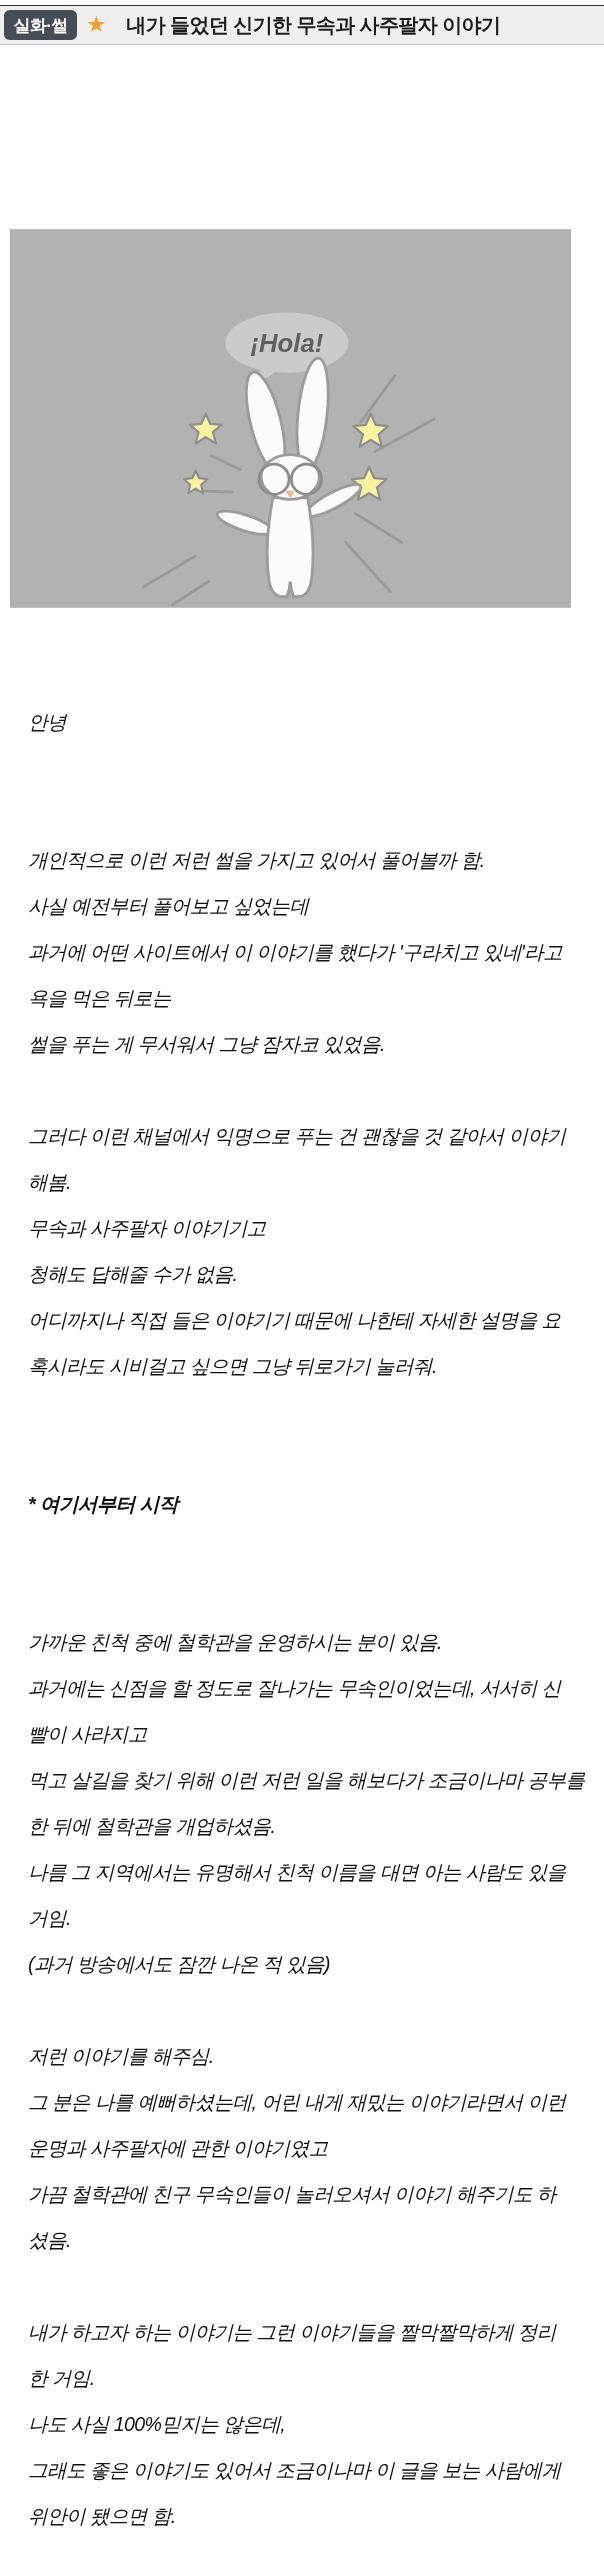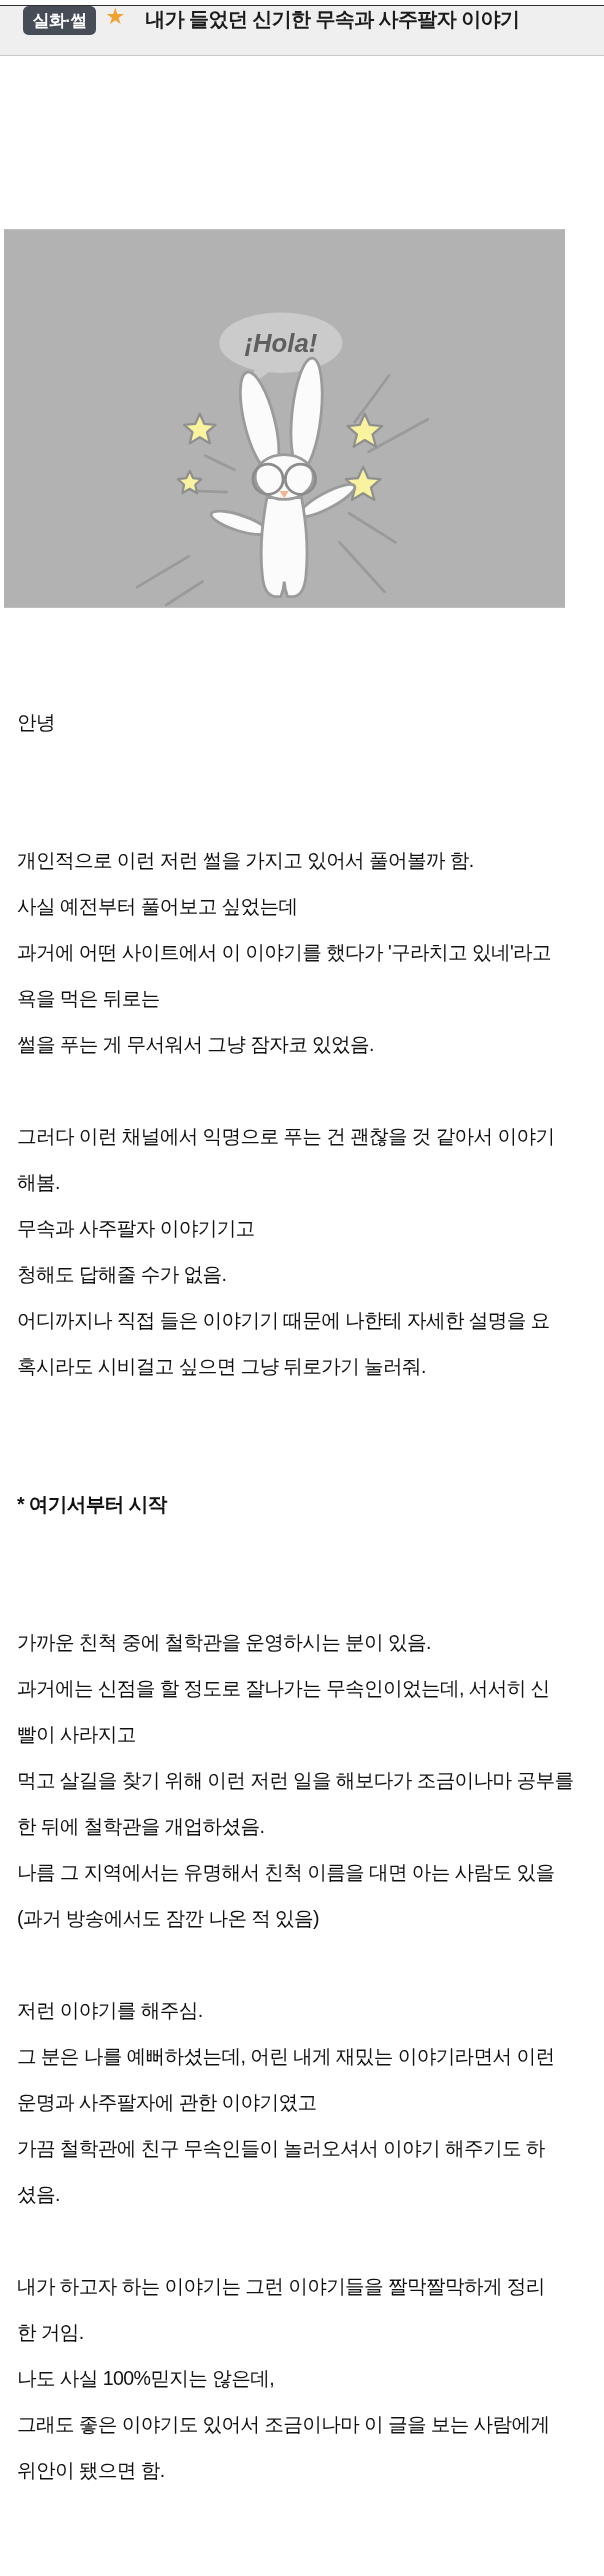--- a/index.html
+++ b/index.html
@@ -2,40 +2,40 @@
 <html style="font-size:9px"><head>
 <meta charset="utf-8">
 <style>
   html,body{margin:0;padding:0;background:#ffffff;}
   body{
     width:604px;height:2576px;position:relative;overflow:hidden;
     font-family:"Liberation Sans","DejaVu Sans",sans-serif;
   }
   
   .post-header{
-    position:absolute;top:5px;left:0;width:604px;height:51px;
+    position:absolute;top:5px;left:0;width:604px;height:40px;
     box-sizing:border-box;background:#efefef;
     border-top:1.7px solid #2e2e2e;border-bottom:1.7px solid #c9c9c9;
-    display:flex;align-items:flex-start;padding-left:23px;
+    display:flex;align-items:center;padding-left:4px;
   }
   .category-badge{
     display:inline-block;background:#474d57;color:#ffffff;
     font-size:17px;font-weight:700;line-height:1;
     padding:6.2px 9.5px;border-radius:5.6px;letter-spacing:-0.6px;
   }
   .star-icon{font-size:22.4px;color:#efa233;margin-left:9px;line-height:1;}
   .post-title{
     font-size:20px;font-weight:700;color:#1c1c1c;margin-left:20px;
     letter-spacing:-0.6px;white-space:nowrap;
   }
   
-  .post-image{position:absolute;left:4px;top:229px;width:561px;height:379px;}
+  .post-image{position:absolute;left:10px;top:229px;width:561px;height:379px;}
   .post-image svg{display:block;}
   
-  .post-body{position:absolute;left:17px;top:699px;width:571px;}
+  .post-body{position:absolute;left:28px;top:699px;width:571px;font-style:italic;}
   .line{
     height:46px;line-height:46px;font-size:19.6px;color:#111111;
     letter-spacing:-0.6px;white-space:pre;overflow:visible;
   }
   .line.bold{font-weight:700;}
 </style>
 </head>
 <body>
 
 <div>
@@ -117,20 +117,21 @@
       <div class="line"></div>
       <div class="line bold">* 여기서부터 시작</div>
       <div class="line"></div>
       <div class="line"></div>
       <div class="line">가까운 친척 중에 철학관을 운영하시는 분이 있음.</div>
       <div class="line">과거에는 신점을 할 정도로 잘나가는 무속인이었는데, 서서히 신</div>
       <div class="line">빨이 사라지고</div>
       <div class="line">먹고 살길을 찾기 위해 이런 저런 일을 해보다가 조금이나마 공부를</div>
       <div class="line">한 뒤에 철학관을 개업하셨음.</div>
       <div class="line">나름 그 지역에서는 유명해서 친척 이름을 대면 아는 사람도 있을</div>
+      <div class="line">거임.</div>
       <div class="line">(과거 방송에서도 잠깐 나온 적 있음)</div>
       <div class="line"></div>
       <div class="line">저런 이야기를 해주심.</div>
       <div class="line">그 분은 나를 예뻐하셨는데, 어린 내게 재밌는 이야기라면서 이런</div>
       <div class="line">운명과 사주팔자에 관한 이야기였고</div>
       <div class="line">가끔 철학관에 친구 무속인들이 놀러오셔서 이야기 해주기도 하</div>
       <div class="line">셨음.</div>
       <div class="line"></div>
       <div class="line">내가 하고자 하는 이야기는 그런 이야기들을 짤막짤막하게 정리</div>
       <div class="line">한 거임.</div>

